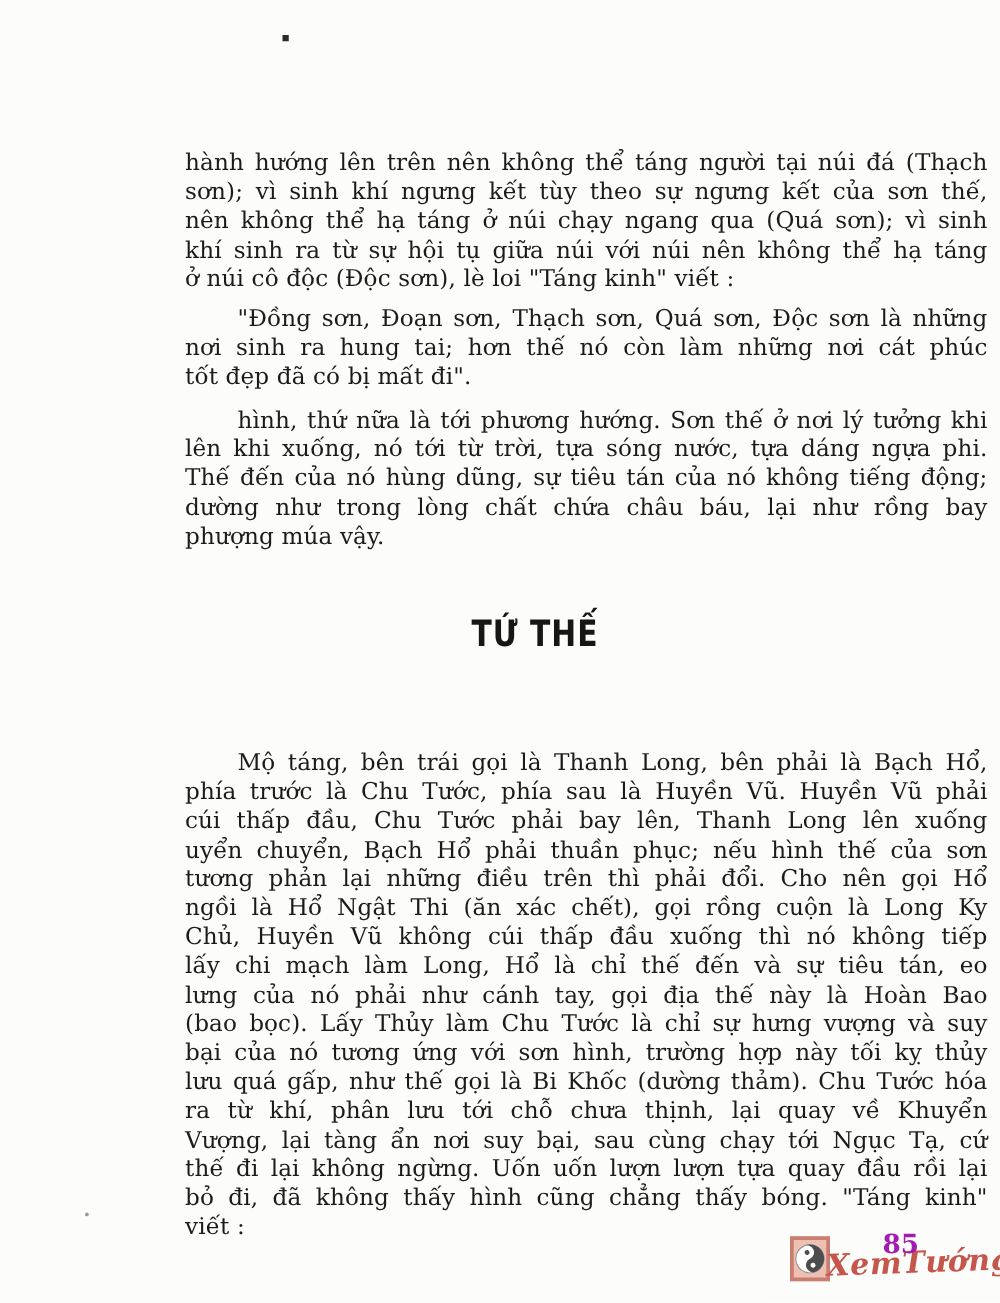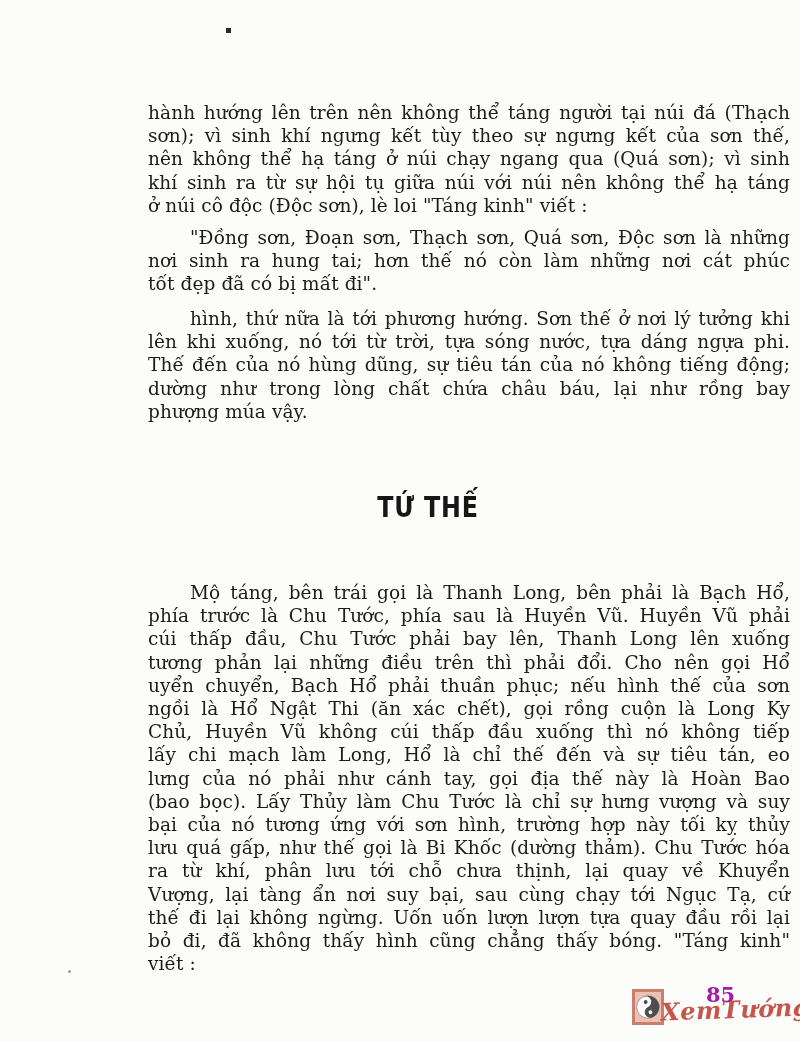--- a/index.html
+++ b/index.html
@@ -10,20 +10,21 @@
     overflow:hidden;
     font-family:"DejaVu Serif", serif;
     color:#1b1b1b;
   }
   .text-col{
     position:absolute;
     left:148px;width:642px;
     font-size:18.5px;
     line-height:23.2px;
     letter-spacing:0.1px;
+    margin-top:18px;
   }
   .line{
     text-align:justify;
     text-align-last:justify;
     white-space:normal;
   }
   .line.last{ text-align-last:left; }
   .para.indent .line:first-child{ text-indent:42px; }
   .p1{ top:101px; }
   .p2{ top:226px; }
@@ -110,22 +111,22 @@
       <div class="line">dường như trong lòng chất chứa châu báu, lại như rồng bay</div>
       <div class="line last">phượng múa vậy.</div>
     </div>
 
   <div class="section-heading">TỨ THẾ</div>
 
   <div class="text-col para indent p4">
       <div class="line">Mộ táng, bên trái gọi là Thanh Long, bên phải là Bạch Hổ,</div>
       <div class="line">phía trước là Chu Tước, phía sau là Huyền Vũ. Huyền Vũ phải</div>
       <div class="line">cúi thấp đầu, Chu Tước phải bay lên, Thanh Long lên xuống</div>
+      <div class="line">uyển chuyển, Bạch Hổ phải thuần phục; nếu hình thế của sơn</div>
       <div class="line">tương phản lại những điều trên thì phải đổi. Cho nên gọi Hổ</div>
-      <div class="line">uyển chuyển, Bạch Hổ phải thuần phục; nếu hình thế của sơn</div>
       <div class="line">ngồi là Hổ Ngật Thi (ăn xác chết), gọi rồng cuộn là Long Ky</div>
       <div class="line">Chủ, Huyền Vũ không cúi thấp đầu xuống thì nó không tiếp</div>
       <div class="line">lấy chi mạch làm Long, Hổ là chỉ thế đến và sự tiêu tán, eo</div>
       <div class="line">lưng của nó phải như cánh tay, gọi địa thế này là Hoàn Bao</div>
       <div class="line">(bao bọc). Lấy Thủy làm Chu Tước là chỉ sự hưng vượng và suy</div>
       <div class="line">bại của nó tương ứng với sơn hình, trường hợp này tối kỵ thủy</div>
       <div class="line">lưu quá gấp, như thế gọi là Bi Khốc (dường thảm). Chu Tước hóa</div>
       <div class="line">ra từ khí, phân lưu tới chỗ chưa thịnh, lại quay về Khuyển</div>
       <div class="line">Vượng, lại tàng ẩn nơi suy bại, sau cùng chạy tới Ngục Tạ, cứ</div>
       <div class="line">thế đi lại không ngừng. Uốn uốn lượn lượn tựa quay đầu rồi lại</div>

